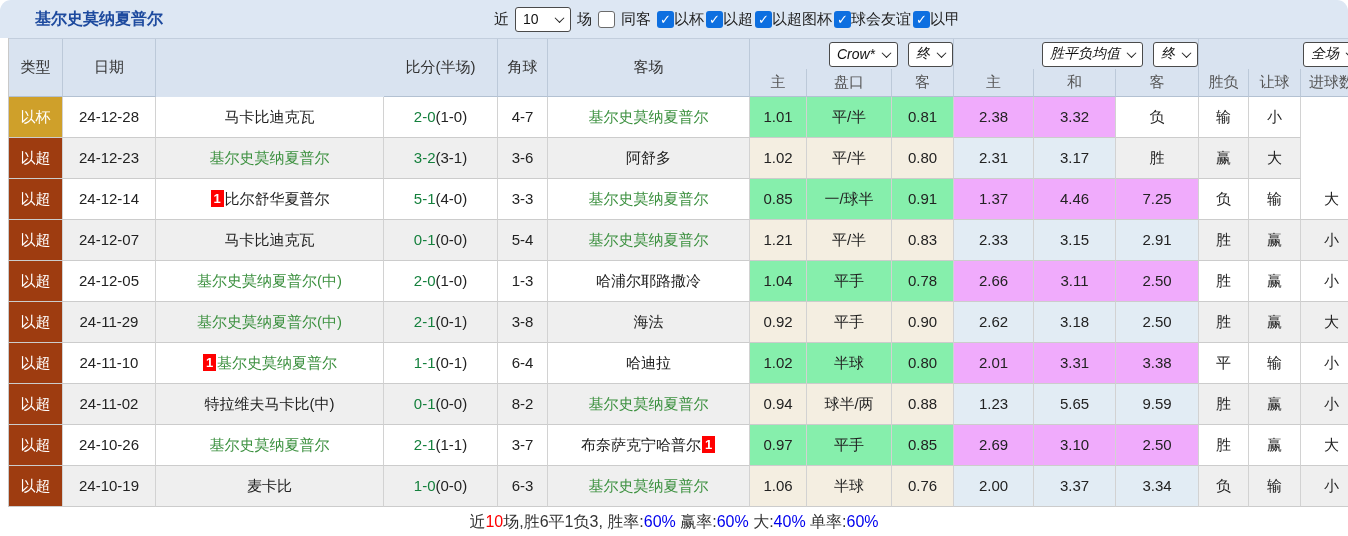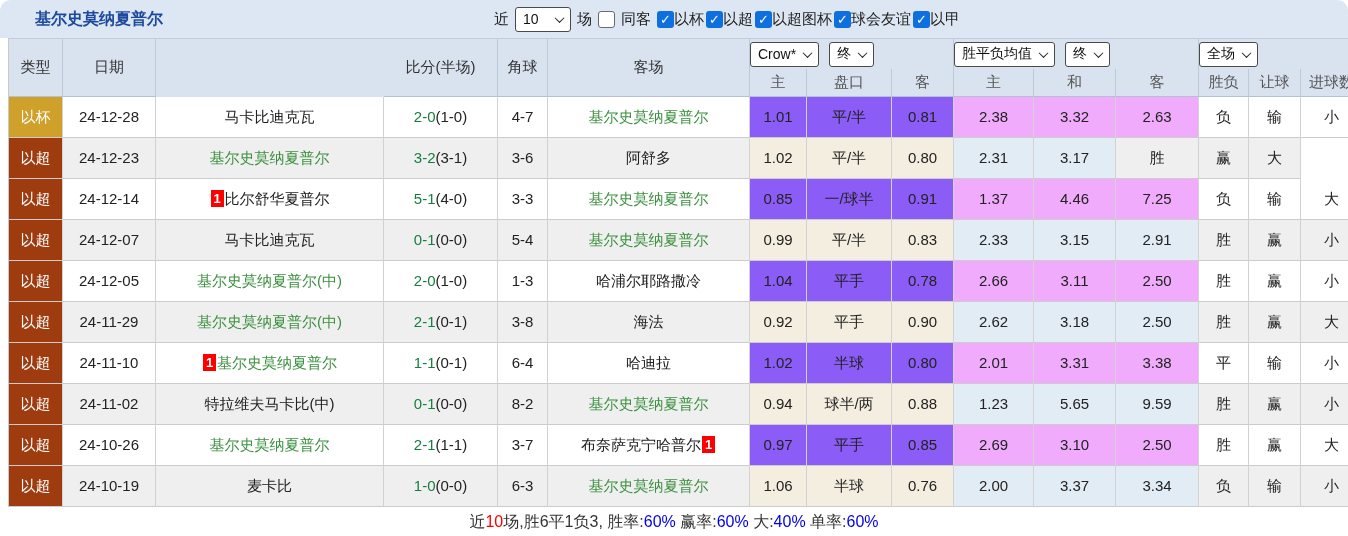--- a/index.html
+++ b/index.html
@@ -27,35 +27,35 @@
   .cb-label { margin-right:2px; }
 
   
   .tablewrap { position:relative; margin-left:8px; width:1354px; border-left:1px solid #c9c9c9; }
   .grid-row { display:grid; grid-template-columns:54px 93px 228px 114px 50px 202px 57px 85px 62px 80px 82px 83px 50px 52px 62px; }
 
   
   .thead { display:grid; grid-template-columns:54px 93px 228px 114px 50px 202px 57px 85px 62px 80px 82px 83px 50px 52px 62px; grid-template-rows:30px 28px; background:#d9e3f0; border-top:1px solid #c2cedd; }
   .hcell { border-right:1px solid #bcc9d9; border-bottom:1px solid #b3c1d2; display:flex; align-items:center; justify-content:center; font-size:15px; color:#333; }
   .hspan { grid-row:1 / 3; }
-  .hgroup { border-bottom:none; display:flex; align-items:center; justify-content:flex-start; gap:10px; }
+  .hgroup { border-bottom:none; display:flex; align-items:center; justify-content:flex-end; gap:10px;font-style:italic; }
   .hsub { color:#555; }
 
   
   .data-row .cell { height:41px; line-height:40px; text-align:center; font-size:15px; color:#222; border-right:1px solid #d2d2d2; border-bottom:1px solid #cccccc; background:#fff; overflow:hidden; white-space:nowrap; }
   .data-row.alt .cell { background:#efefef; }
   .cell.type-cell { color:#fff; font-size:15px; }
   .data-row .cell.kind-cup { background:#cfa02a; }
   .data-row .cell.kind-league { background:#9e3c10; }
   .data-row.alt .cell.kind-league { background:#9e3c10; }
   .team.self { color:#3d9140; }
   .card-badge { display:inline-block; background:#ff0000; color:#fff; font-weight:bold; font-size:13px; width:13px; height:17px; line-height:17px; vertical-align:1px; text-align:center; margin:0 1px; }
   .score-ft { color:#15803d; }
   .score-ht { color:#222; }
-  .data-row .cell.bg-odds { background:#8b5cf6; }
+  .data-row .cell.bg-odds { background:#86efac; }
   .data-row.alt .cell.bg-odds { background:#f4eee1; }
   .data-row .cell.bg-avg { background:#f0abfc; }
   .data-row.alt .cell.bg-avg { background:#e2ecf4; }
   .hcap { color:#5b6dae; }
   .avg-mid { color:#3a6ca8; }
   .res-w { color:#e84c3d; }
   .res-l { color:#1e8449; }
   .res-d { color:#4848e8; }
 
   
@@ -148,21 +148,20 @@
           <div class="cell">24-12-28</div>
           <div class="cell"><span class="team">马卡比迪克瓦</span></div>
           <div class="cell"><span class="score-ft">2-0</span><span class="score-ht">(1-0)</span></div>
           <div class="cell">4-7</div>
           <div class="cell"><span class="team self">基尔史莫纳夏普尔</span></div>
           <div class="cell bg-odds">1.01</div>
           <div class="cell bg-odds hcap">平/半</div>
           <div class="cell bg-odds">0.81</div>
           <div class="cell bg-avg">2.38</div>
           <div class="cell bg-avg avg-mid">3.32</div>
-          <div class="cell bg-avg">2.63</div>
           <div class="cell res-l">负</div>
           <div class="cell res-l">输</div>
           <div class="cell res-l">小</div>
         </div>
         <div class="grid-row data-row alt">
           <div class="cell type-cell kind-league">以超</div>
           <div class="cell">24-12-23</div>
           <div class="cell"><span class="team self">基尔史莫纳夏普尔</span></div>
           <div class="cell"><span class="score-ft">3-2</span><span class="score-ht">(3-1)</span></div>
           <div class="cell">3-6</div>
@@ -193,21 +192,21 @@
           <div class="cell res-l">输</div>
           <div class="cell res-w">大</div>
         </div>
         <div class="grid-row data-row alt">
           <div class="cell type-cell kind-league">以超</div>
           <div class="cell">24-12-07</div>
           <div class="cell"><span class="team">马卡比迪克瓦</span></div>
           <div class="cell"><span class="score-ft">0-1</span><span class="score-ht">(0-0)</span></div>
           <div class="cell">5-4</div>
           <div class="cell"><span class="team self">基尔史莫纳夏普尔</span></div>
-          <div class="cell bg-odds">0.99</div>
+          <div class="cell bg-odds">1.21</div>
           <div class="cell bg-odds hcap">平/半</div>
           <div class="cell bg-odds">0.83</div>
           <div class="cell bg-avg">2.33</div>
           <div class="cell bg-avg avg-mid">3.15</div>
           <div class="cell bg-avg">2.91</div>
           <div class="cell res-w">胜</div>
           <div class="cell res-w">赢</div>
           <div class="cell res-l">小</div>
         </div>
         <div class="grid-row data-row">

